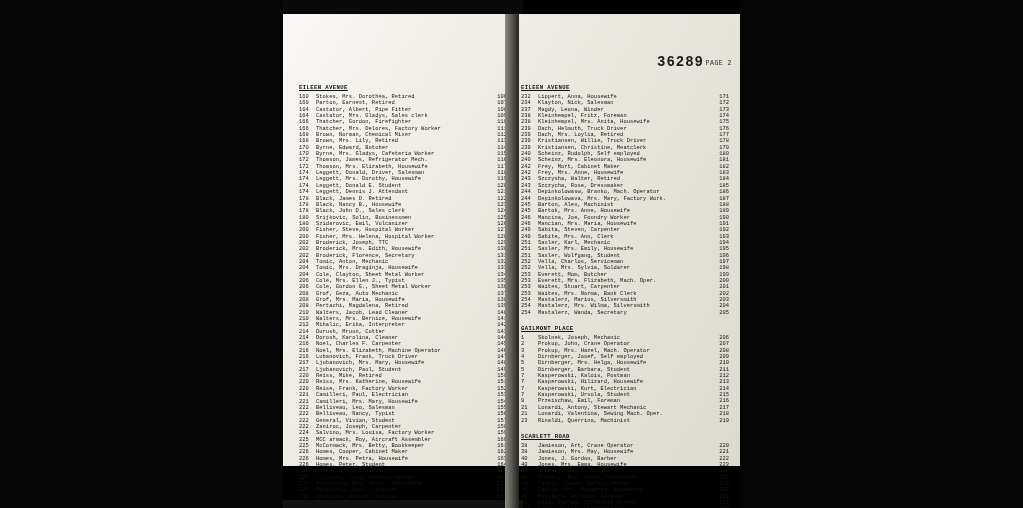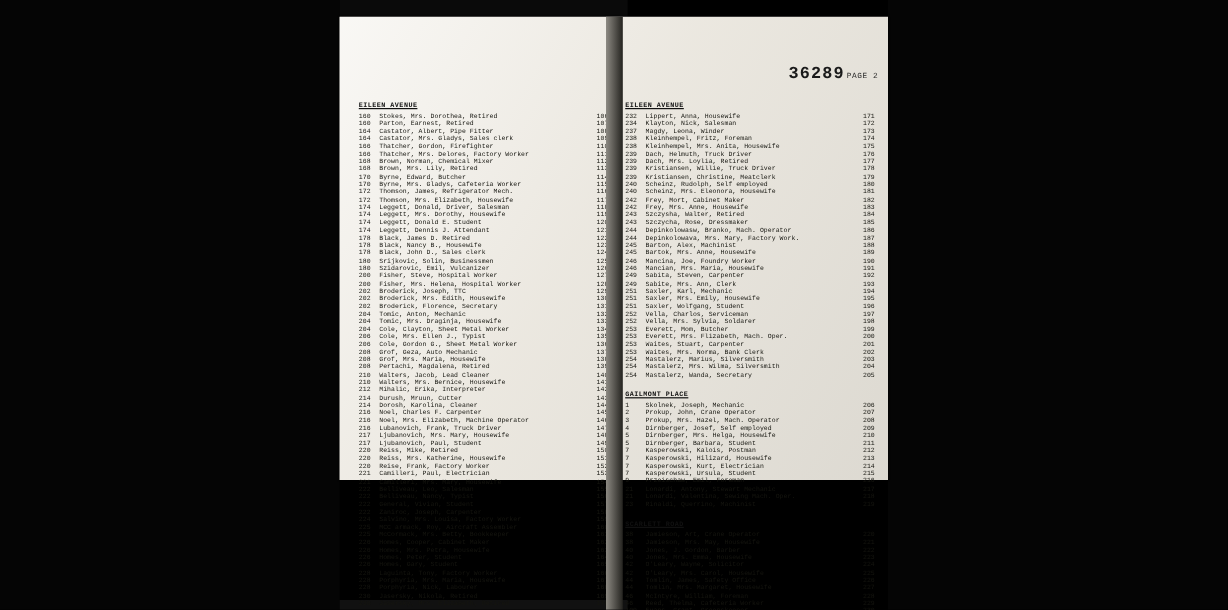--- a/index.html
+++ b/index.html
@@ -1,21 +1,21 @@
 <!DOCTYPE html>
 <html><head>
 <meta charset="utf-8">
 <style>
   html,body{margin:0;padding:0;background:#000;}
   body{width:1023px;height:508px;overflow:hidden;font-family:"Liberation Mono",monospace;}
   .scan{position:absolute;left:0;top:0;width:1023px;height:508px;background:#000;}
   
   .page{
     position:absolute;
-    left:283px;top:14px;width:457px;height:386px;
+    left:283px;top:14px;width:457px;height:452px;
     background:#f2efe8;
     box-shadow:0 0 2px #000;
   }
   .page:before{
     content:"";position:absolute;left:0;top:0;right:0;bottom:0;
     background:linear-gradient(120deg,rgba(255,255,255,0.55),rgba(215,210,200,0.25) 45%,rgba(180,176,166,0.35));
     pointer-events:none;
   }
   .page-edge-right{
     position:absolute;left:505px;top:14px;width:14px;height:494px;

